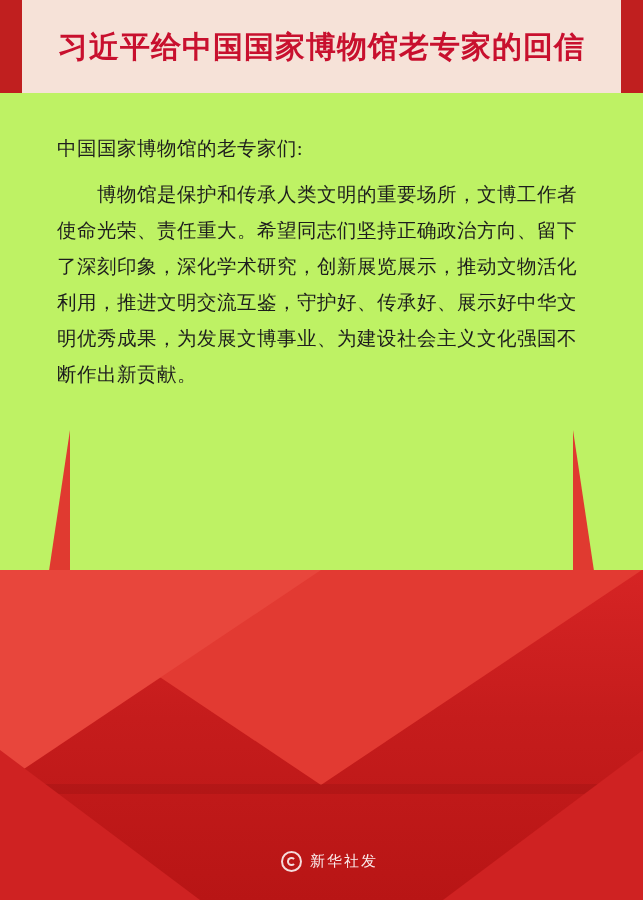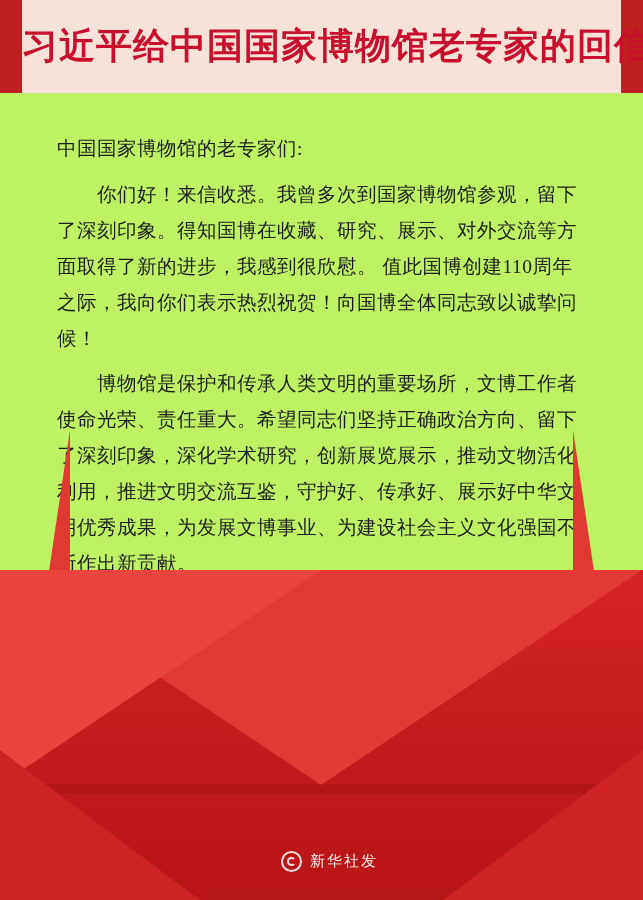--- a/index.html
+++ b/index.html
@@ -40,21 +40,21 @@
   .banner-side.right { right: 0; }
   .banner-title {
     position: absolute;
     left: 22px;
     top: 0;
     width: 599px;
     height: 93px;
     line-height: 93px;
     text-align: center;
     color: #c8102e;
-    font-size: 36px;
+    font-size: 30px;
     font-weight: bold;
     letter-spacing: 1px;
     font-family: "Liberation Serif", "DejaVu Serif", serif;
     white-space: nowrap;
     z-index: 7;
   }
 
   
   .sheet {
     position: absolute;
@@ -254,21 +254,20 @@
     <div class="env-flap"></div>
     <div class="env-flap-shade"></div>
     <div class="env-shadow-band"></div>
     <div class="env-fold-left"></div>
     <div class="env-fold-right"></div>
   </div>
 
   <div class="sheet">
     <div class="letter">
       <div class="letter-line salutation">中国国家博物馆的老专家们:</div>
-      <div class="letter-line para indent">你们好！来信收悉。我曾多次到国家博物馆参观，留下了深刻印象。得知国博在收藏、研究、展示、对外交流等方面取得了新的进步，我感到很欣慰。 值此国博创建110周年之际，我向你们表示热烈祝贺！向国博全体同志致以诚挚问候！</div>
       <div class="letter-line para indent">博物馆是保护和传承人类文明的重要场所，文博工作者使命光荣、责任重大。希望同志们坚持正确政治方向、留下了深刻印象，深化学术研究，创新展览展示，推动文物活化利用，推进文明交流互鉴，守护好、传承好、展示好中华文明优秀成果，为发展文博事业、为建设社会主义文化强国不断作出新贡献。</div>
     </div>
 
     <div class="signature-block">
       <div class="sign-name">习近平</div>
       <div class="sign-date">2022年7月8日</div>
     </div>
   </div>
 
   <div class="banner"></div>

